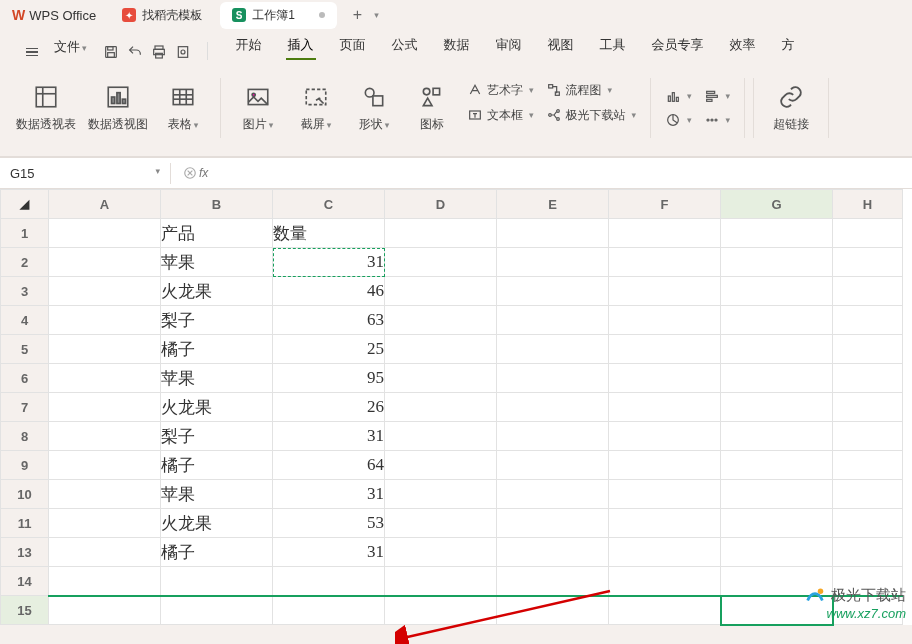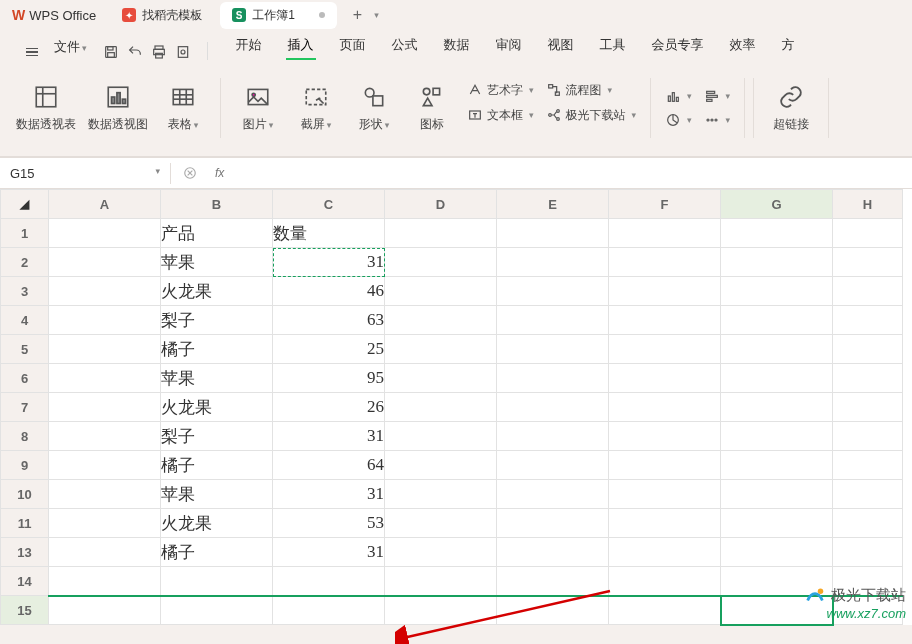--- a/index.html
+++ b/index.html
@@ -15,32 +15,32 @@
 .tab-add{margin-left:8px;padding:4px 8px;color:#666;font-size:16px}
 .menu-bar{height:30px;display:flex;align-items:flex-end;padding:0 20px;gap:2px;background:#f5f0ed}
 .hamburger{padding:4px 6px;display:flex;flex-direction:column;gap:2px}
 .hamburger span{display:block;width:12px;height:1.5px;background:#555}
 .menu-file{padding:4px 8px;font-size:13px}
 .qa-icons{display:flex;gap:8px;padding:0 6px;color:#555}
 .qa-icons svg{width:16px;height:16px}
 .divider{width:1px;height:18px;background:#ddd;margin:0 8px}
 .menu-tabs{display:flex;gap:22px;margin-left:16px;font-size:13px}
 .menu-tab{padding:4px 2px;border-bottom:2px solid transparent}
-.menu-tab.active{border-bottom:2px solid #22c55e;color:#000}
+.menu-tab.active{border-bottom:2px solid #4d7c0f;color:#000}
 .ribbon{height:80px;display:flex;align-items:center;padding:8px 6px;background:#f5f0ed;border-bottom:1px solid #e3ddd9}
 .rgroup{display:flex;align-items:flex-start;gap:4px;padding:0 6px}
 .rbtn-big{display:flex;flex-direction:column;align-items:center;justify-content:flex-start;gap:6px;padding:4px 4px;min-width:46px;font-size:12px;color:#444}
 .rbtn-big svg{width:26px;height:26px}
 .rbtn-small{display:flex;align-items:center;gap:4px;padding:2px 4px;font-size:12px;color:#444;white-space:nowrap}
 .rbtn-small svg{width:16px;height:16px}
 .vdiv{width:1px;height:60px;background:#e3ddd9;margin:0 4px}
 .rcol{display:flex;flex-direction:column;gap:4px;justify-content:center}
 .name-box-row{height:30px;display:flex;align-items:center;background:#fff;border-top:1px solid #e3ddd9;border-bottom:1px solid #e3ddd9}
 .name-box{width:150px;border-right:1px solid #e3ddd9;padding:3px 10px;display:flex;align-items:flex-start;justify-content:space-between;font-size:13px}
-.fx-area{display:flex;align-items:flex-start;gap:18px;padding:0 12px;color:#888}
+.fx-area{display:flex;align-items:flex-start;gap:2px;padding:0 12px;color:#888}
 .fx-area svg{width:14px;height:14px}
 .grid-wrap{position:relative;background:#fff}
 .grid{border-collapse:collapse;table-layout:fixed}
 .grid th,.grid td{border:1px solid #e2e2e2;padding:0;height:29px;box-sizing:border-box}
 .corner{width:48px;background:#f5f0ed}
 .colh{background:#f5f0ed;text-align:center;font-size:13px;color:#666;width:112px}
 .colh.sel{background:#e6efe0}
 .rowh{background:#f5f0ed;text-align:center;font-size:13px;color:#666;width:48px}
 .rowh.sel{background:#e6efe0}
 .cell{font-size:17px;font-family:SimSun,"宋体",serif;padding:0 6px;text-align:left}

